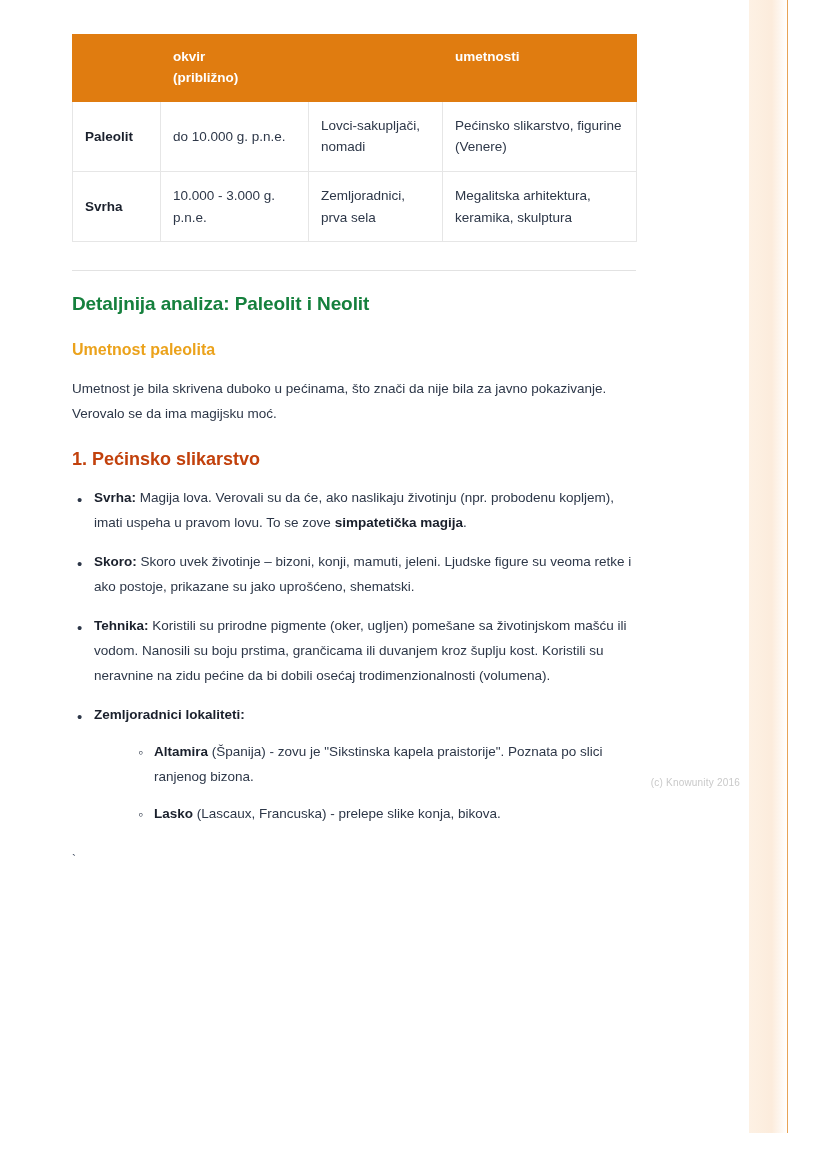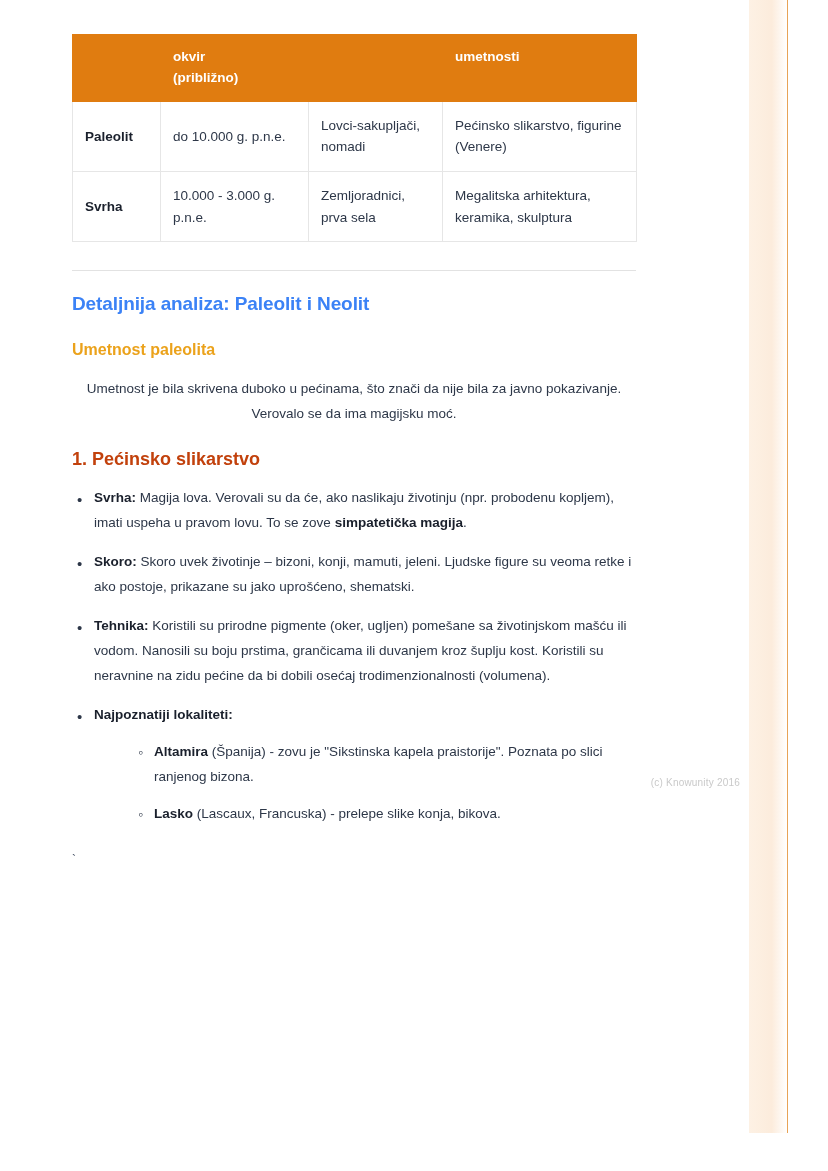--- a/index.html
+++ b/index.html
@@ -76,38 +76,37 @@
   table.hist colgroup .c4 { width: 194px; }
 
   .divider {
     border: none;
     border-top: 1px solid #e2e2e2;
     margin: 28px 0 22px 0;
     width: 564px;
   }
 
   h2.section {
-    color: #3b82f6;
+    color: #15803d;
     font-size: 19px;
     font-weight: bold;
     margin: 0 0 26px 0;
     letter-spacing: -0.1px;
   }
   h3.subsection {
     color: #eba21b;
     font-size: 16px;
     font-weight: bold;
     margin: 0 0 18px 0;
   }
   p.para {
     font-size: 13.5px;
     line-height: 1.85;
     margin: 0 0 22px 0;
     color: #2d3748;
-    text-align: center;
   }
   h4.numbered {
     font-size: 18px;
     font-weight: bold;
     color: #c2410c;
     margin: 0 0 16px 0;
   }
 
   ul.bullets {
     margin: 0;
@@ -223,21 +222,21 @@
       <li>
         <b>Svrha:</b><span> Magija lova. Verovali su da će, ako naslikaju životinju (npr. probodenu kopljem), imati uspeha u pravom lovu. To se zove </span><b>simpatetička magija</b><span>.</span>
       </li>
       <li>
         <b>Skoro:</b><span> Skoro uvek životinje – bizoni, konji, mamuti, jeleni. Ljudske figure su veoma retke i ako postoje, prikazane su jako uprošćeno, shematski.</span>
       </li>
       <li>
         <b>Tehnika:</b><span> Koristili su prirodne pigmente (oker, ugljen) pomešane sa životinjskom mašću ili vodom. Nanosili su boju prstima, grančicama ili duvanjem kroz šuplju kost. Koristili su neravnine na zidu pećine da bi dobili osećaj trodimenzionalnosti (volumena).</span>
       </li>
       <li>
-        <b>Najpoznatiji lokaliteti:</b>
+        <b>Zemljoradnici lokaliteti:</b>
         <ul class="sub">
           <li>
             <b>Altamira</b><span> (Španija) - zovu je "Sikstinska kapela praistorije". Poznata po slici ranjenog bizona.</span>
           </li>
           <li>
             <b>Lasko</b><span> (Lascaux, Francuska) - prelepe slike konja, bikova.</span>
           </li>
         </ul>
       </li>
     </ul>

